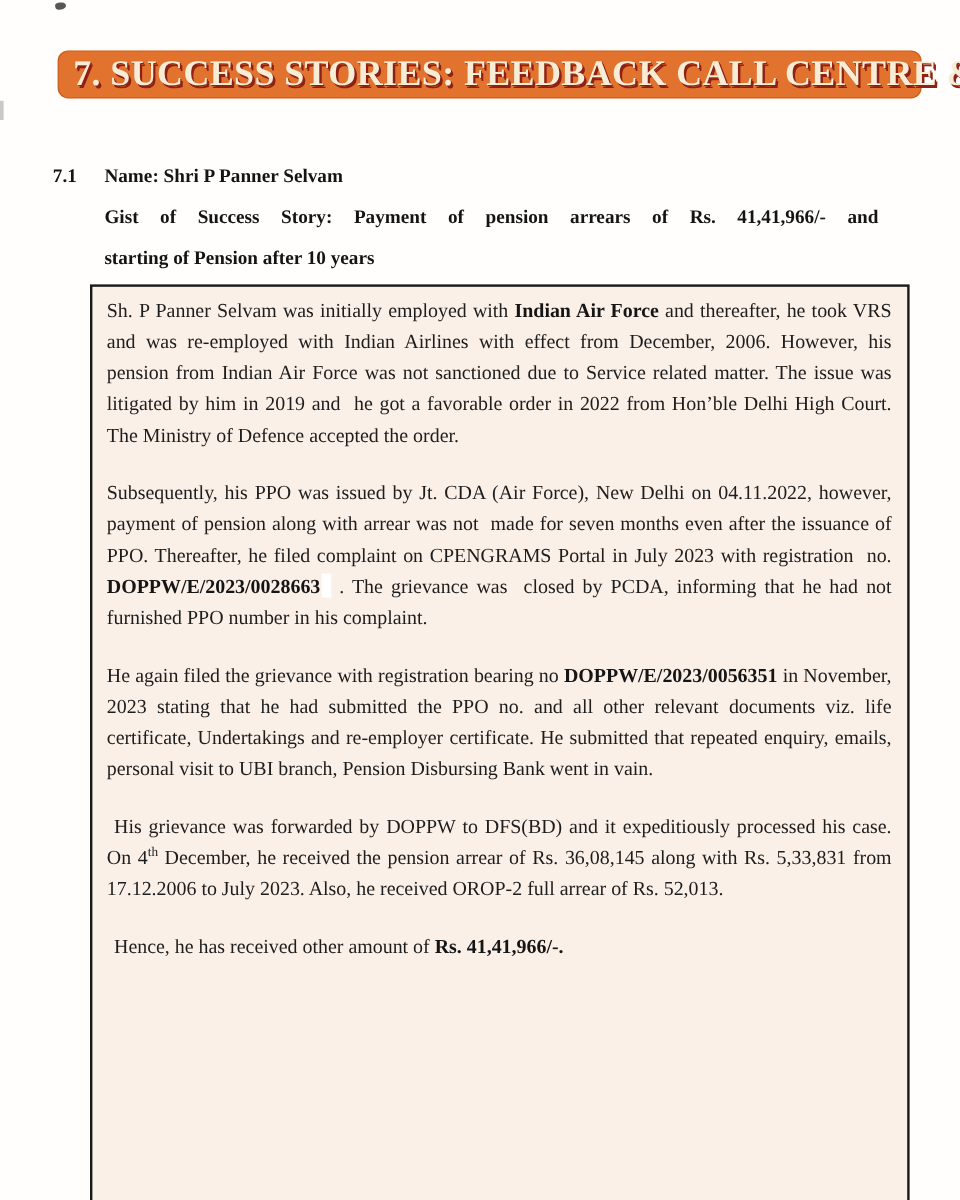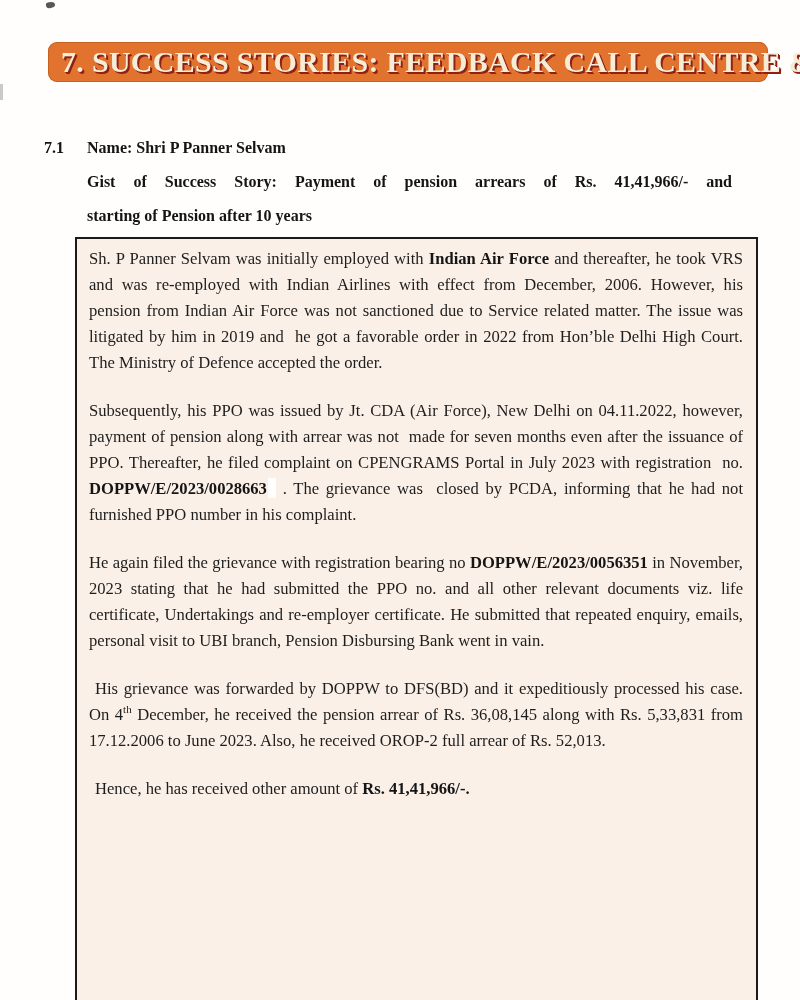--- a/index.html
+++ b/index.html
@@ -99,17 +99,17 @@
     <div class="gist">
       <div class="gist-line gist-justify">Gist of Success Story: Payment of pension arrears of Rs. 41,41,966/- and</div>
       <div class="gist-line">starting of Pension after 10 years</div>
     </div>
   </div>
 
   <div class="story-box" id="story-box" style="background: rgb(251, 240, 232); border-color: rgb(26, 26, 26);">
       <p class="story-paragraph"><span>Sh. P Panner Selvam was initially employed with </span><strong>Indian Air Force</strong><span> and thereafter, he took VRS and was re-employed with Indian Airlines with effect from December, 2006. However, his pension from Indian Air Force was not sanctioned due to Service related matter. The issue was litigated by him in 2019 and&nbsp; he got a favorable order in 2022 from Hon’ble Delhi High Court. The Ministry of Defence accepted the order.</span></p>
       <p class="story-paragraph"><span>Subsequently, his PPO was issued by Jt. CDA (Air Force), New Delhi on 04.11.2022, however, payment of pension along with arrear was not&nbsp; made for seven months even after the issuance of PPO. Thereafter, he filed complaint on CPENGRAMS Portal in July 2023 with registration&nbsp; no. </span><strong>DOPPW/E/2023/0028663</strong><span class="white-patch"></span><span> . The grievance was&nbsp; closed by PCDA, informing that he had not furnished PPO number in his complaint.</span></p>
       <p class="story-paragraph"><span>He again filed the grievance with registration bearing no </span><strong>DOPPW/E/2023/0056351</strong><span> in November, 2023 stating that he had submitted the PPO no. and all other relevant documents viz. life certificate, Undertakings and re-employer certificate. He submitted that repeated enquiry, emails, personal visit to UBI branch, Pension Disbursing Bank went in vain.</span></p>
-      <p class="story-paragraph indented"><span>His grievance was forwarded by DOPPW to DFS(BD) and it expeditiously processed his case. On 4</span><sup>th</sup><span> December, he received the pension arrear of Rs. 36,08,145 along with Rs. 5,33,831 from 17.12.2006 to June 2023. Also, he received OROP-2 full arrear of Rs. 52,013.</span></p>
+      <p class="story-paragraph indented"><span>His grievance was forwarded by DOPPW to DFS(BD) and it expeditiously processed his case. On 4</span><sup>th</sup><span> December, he received the pension arrear of Rs. 36,08,145 along with Rs. 5,33,831 from 17.12.2006 to July 2023. Also, he received OROP-2 full arrear of Rs. 52,013.</span></p>
       <p class="story-paragraph indented"><span>Hence, he has received other amount of </span><strong>Rs. 41,41,966/-.</strong></p>
     </div>
 
 </div>
 
 </body></html>

